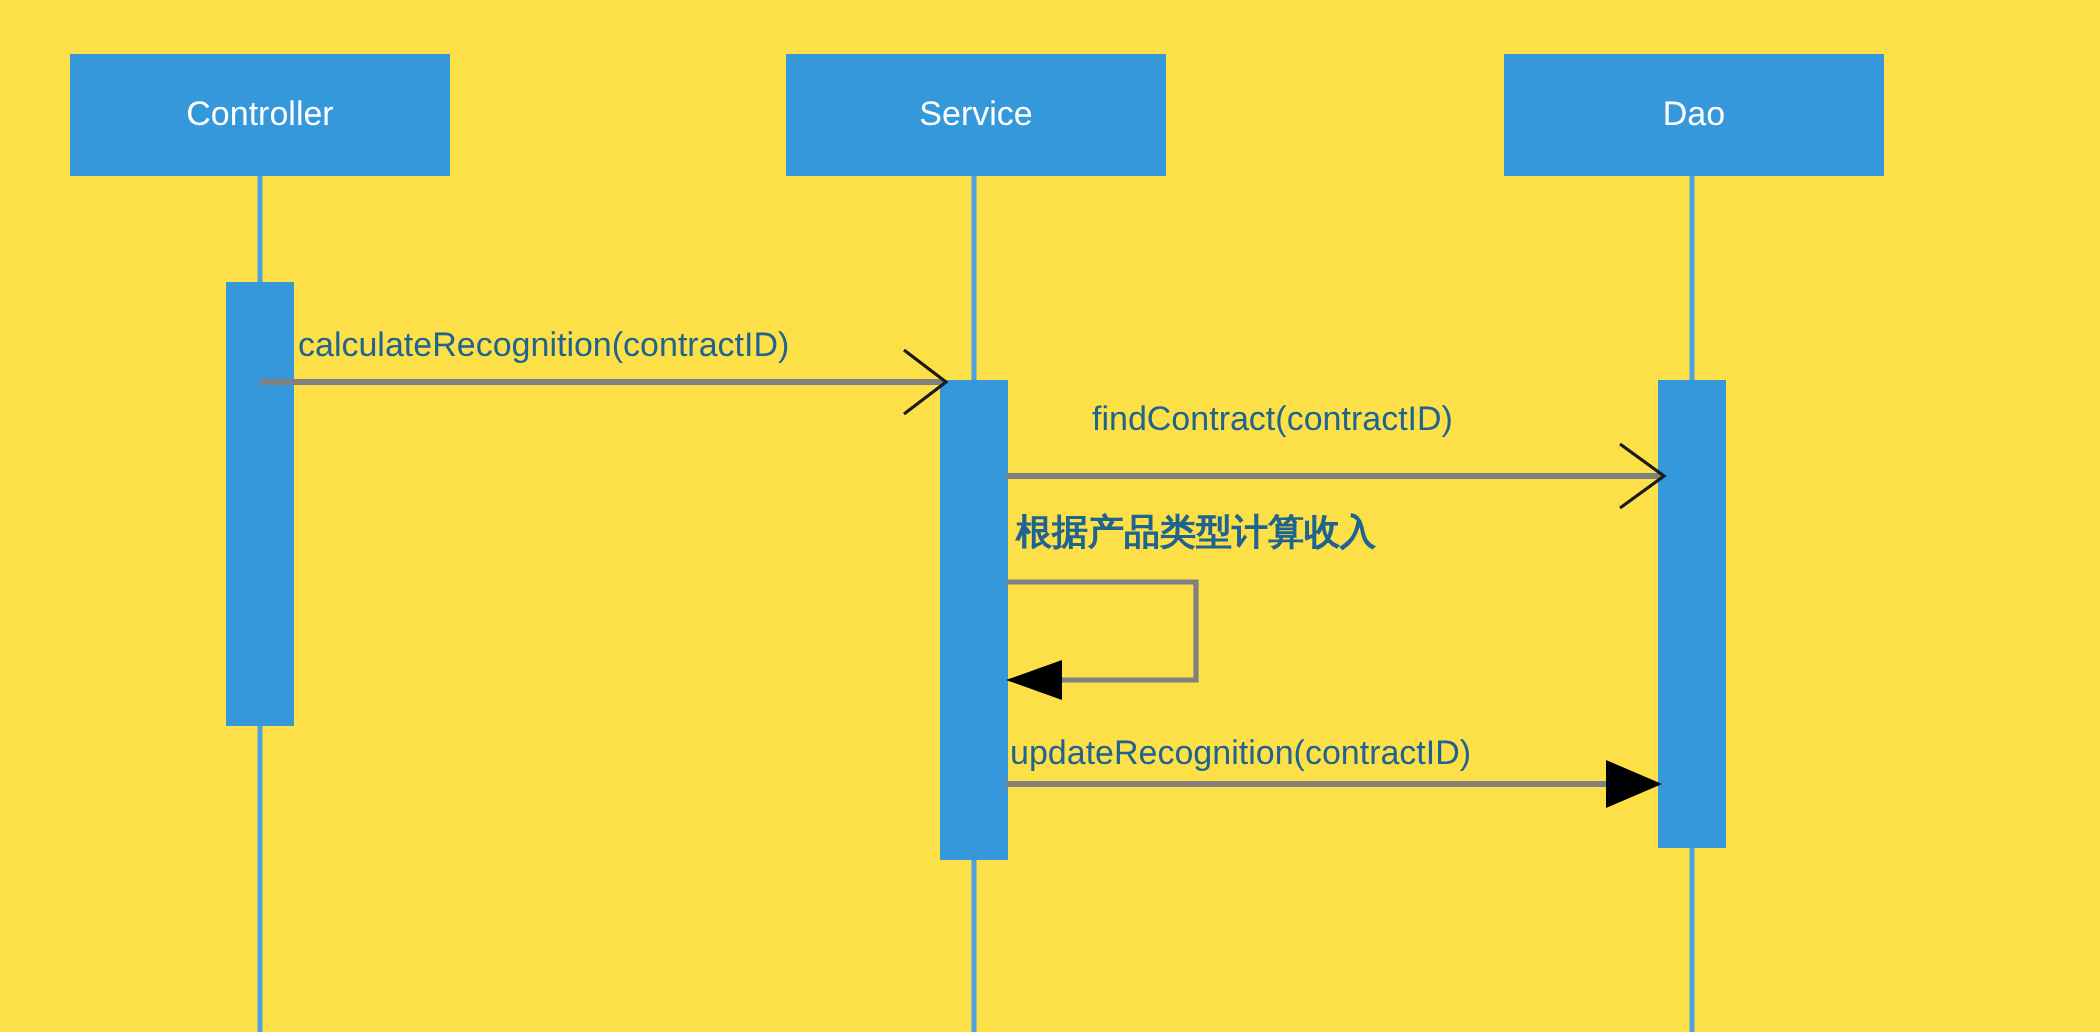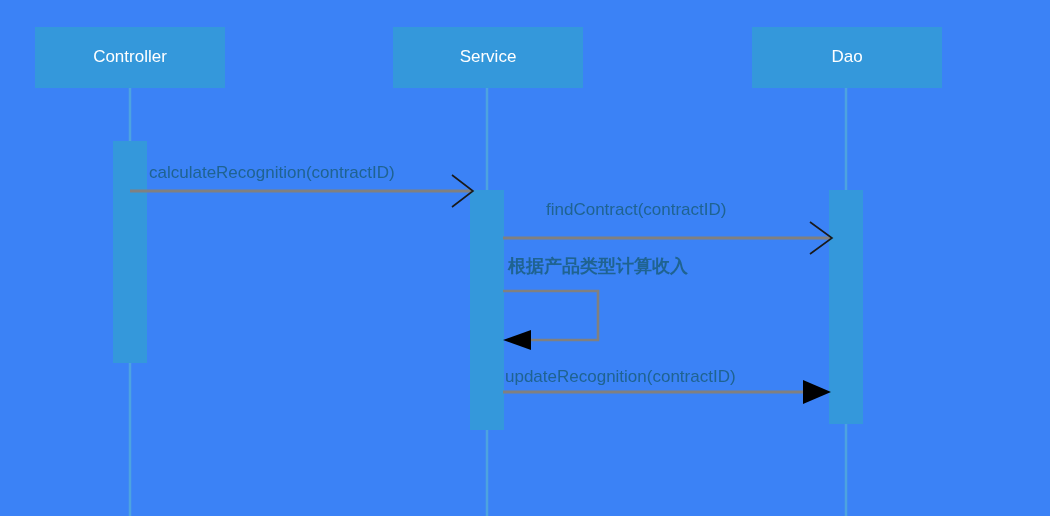--- a/index.html
+++ b/index.html
@@ -8,21 +8,21 @@
     padding: 0;
     background: #ffffff;
   }
   body {
     font-family: "Liberation Sans", "DejaVu Sans", sans-serif;
   }
   #diagram-root {
     position: relative;
     width: 1050px;
     height: 516px;
-    background: #3b82f6;
+    background: #fde047;
     overflow: hidden;
   }
   #diagram-svg {
     position: absolute;
     left: 0;
     top: 0;
     width: 1050px;
     height: 516px;
     display: block;
   }

